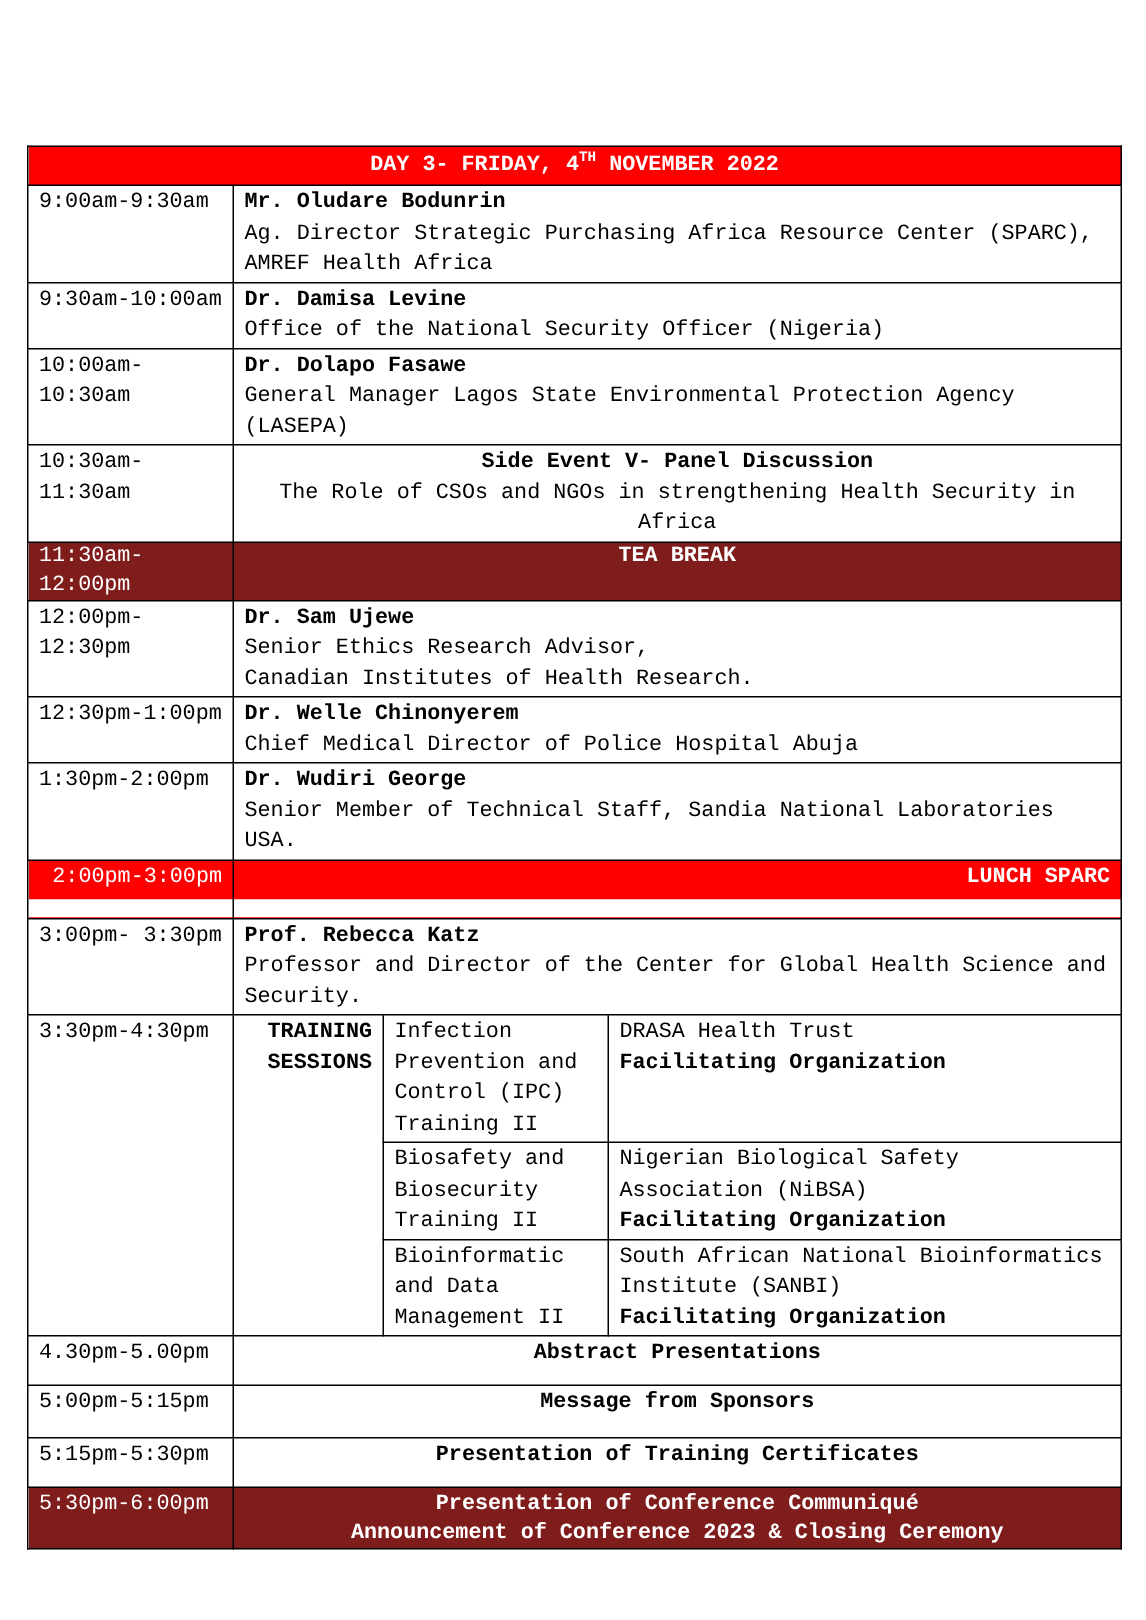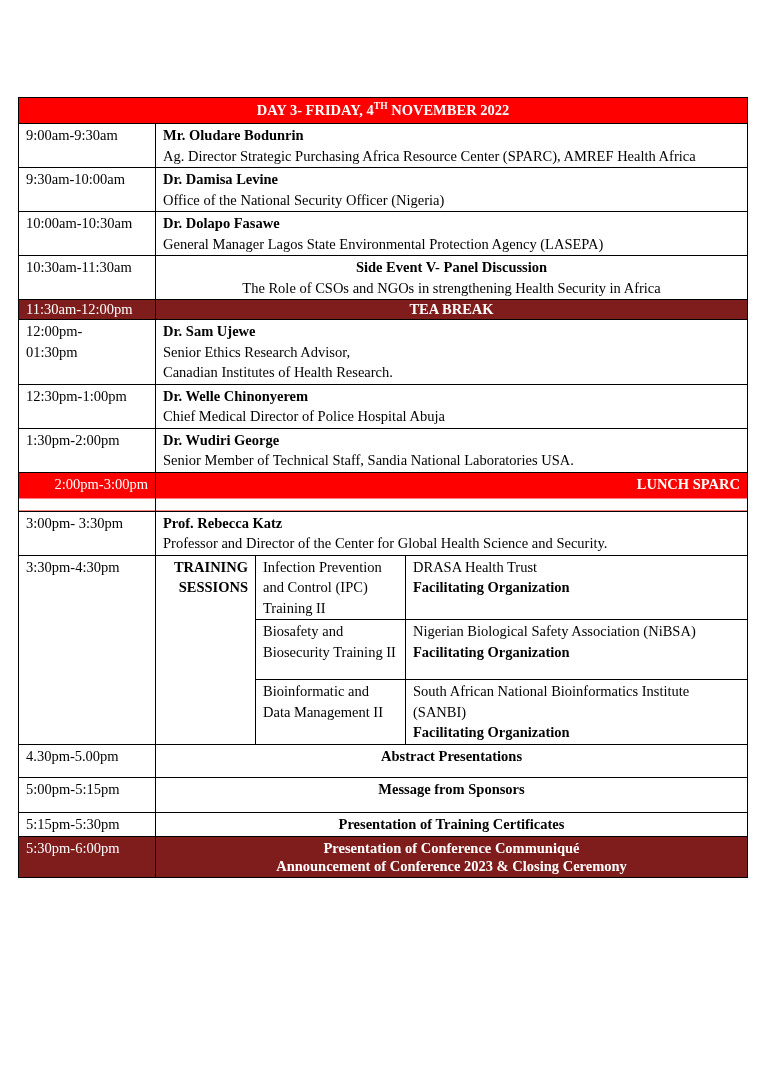--- a/index.html
+++ b/index.html
@@ -5,21 +5,21 @@
   html, body {
     margin: 0;
     padding: 0;
     background: #ffffff;
   }
   .page {
     position: relative;
     width: 764px;
     height: 1080px;
     background: #ffffff;
-    font-family: Liberation Serif, serif;
+    font-family: Liberation Mono, monospace;
     color: #000000;
     overflow: hidden;
   }
   table.schedule {
     position: absolute;
     left: 18px;
     top: 97px;
     width: 729px;
     border-collapse: collapse;
     table-layout: fixed;
@@ -136,21 +136,21 @@
     </tr>
 
     <tr class="redrow tea">
       <td class="time">11:30am-12:00pm</td>
       <td colspan="3" class="center b">TEA BREAK</td>
     </tr>
 
     <tr style="height:61px">
       <td class="time">
         <div>12:00pm-</div>
-        <div>01:30pm</div>
+        <div>12:30pm</div>
       </td>
       <td colspan="3">
         <div class="b">Dr. Sam Ujewe</div>
         <div>Senior Ethics Research Advisor,</div>
         <div>Canadian Institutes of Health Research.</div>
       </td>
     </tr>
 
     <tr style="height:40px">
       <td class="time">12:30pm-1:00pm</td>
@@ -208,21 +208,21 @@
     <tr style="height:33px">
       <td class="time">4.30pm-5.00pm</td>
       <td colspan="3" class="center b">Abstract Presentations</td>
     </tr>
 
     <tr style="height:35px">
       <td class="time">5:00pm-5:15pm</td>
       <td colspan="3" class="center b">Message from Sponsors</td>
     </tr>
 
-    <tr style="height:24px">
+    <tr style="height:33px">
       <td class="time">5:15pm-5:30pm</td>
       <td colspan="3" class="center b">Presentation of Training Certificates</td>
     </tr>
 
     <tr class="redrow final">
       <td class="time">5:30pm-6:00pm</td>
       <td colspan="3" class="center b">
         <div>Presentation of Conference Communiqué</div>
         <div>Announcement of Conference 2023 &amp; Closing Ceremony</div>
       </td>

